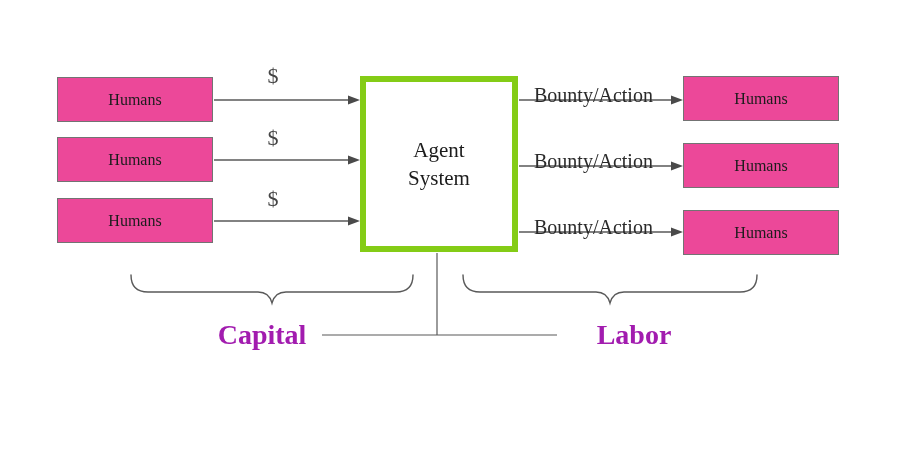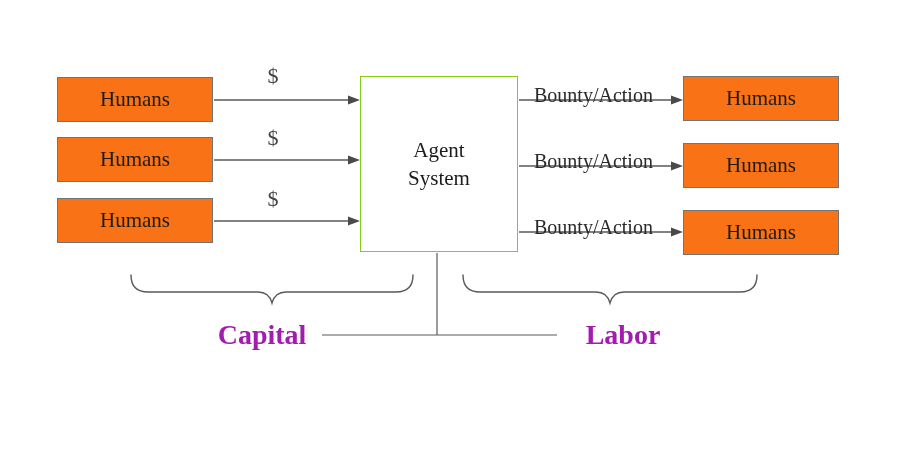--- a/index.html
+++ b/index.html
@@ -19,32 +19,32 @@
     position: absolute;
     left: 0; top: 0;
     width: 901px; height: 464px;
   }
   .human-box {
     position: absolute;
     width: 156px;
     height: 45px;
     border: 1px solid #737373;
     box-sizing: border-box;
-    background: #f97316;
+    background: #ec4899;
     display: flex;
     align-items: center;
     justify-content: center;
-    font-size: 21px;
+    font-size: 16px;
     color: #1c1c1c;
   }
   .agent-box {
     position: absolute;
     left: 360px; top: 76px;
     width: 158px; height: 176px;
-    border: 1px solid #84cc16;
+    border: 6px solid #84cc16;
     box-sizing: border-box;
     background: #ffffff;
     display: flex;
     align-items: center;
     justify-content: center;
     text-align: center;
     font-size: 21px;
     line-height: 28px;
     color: #1c1c1c;
     white-space: pre-line;
@@ -153,16 +153,16 @@
     <span>Humans</span>
   </div>
   <div class="human-box" style="left:683px; top:143px;">
     <span>Humans</span>
   </div>
   <div class="human-box" style="left:683px; top:210px;">
     <span>Humans</span>
   </div>
 
   <div class="group-label" style="left:162px; top:318px;">Capital</div>
-  <div class="group-label" style="left:523px; top:318px;">Labor</div>
+  <div class="group-label" style="left:534px; top:318px;">Labor</div>
 
 
 </div>
 
 </body></html>

